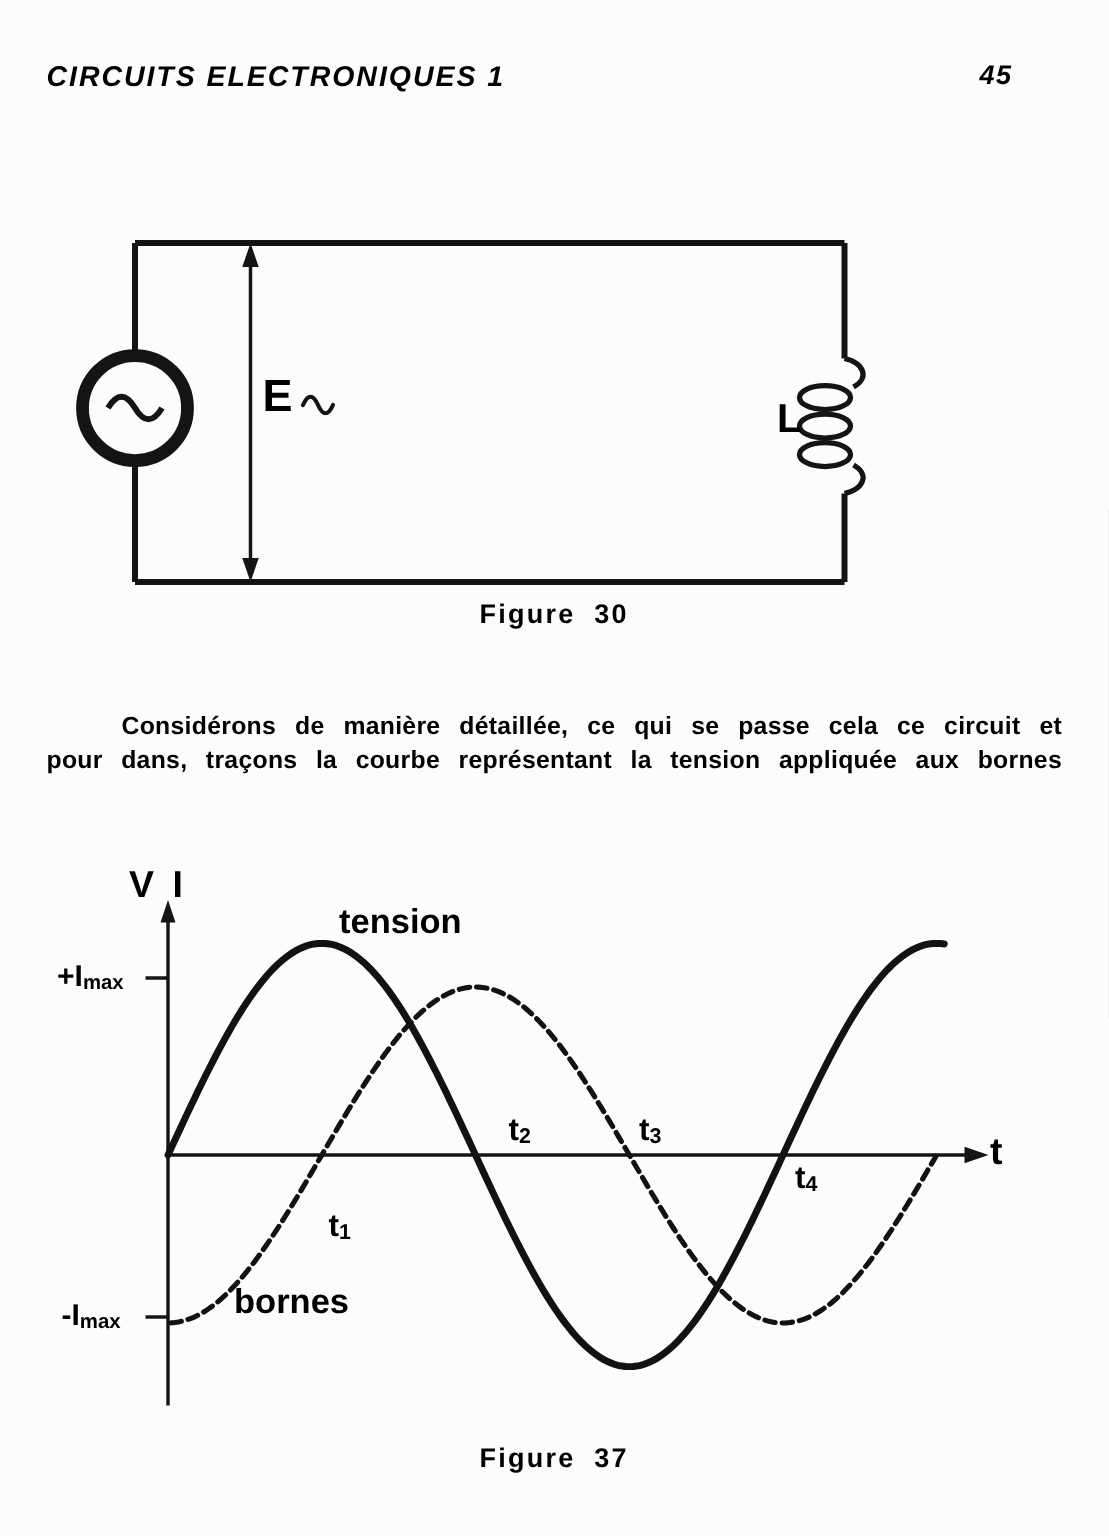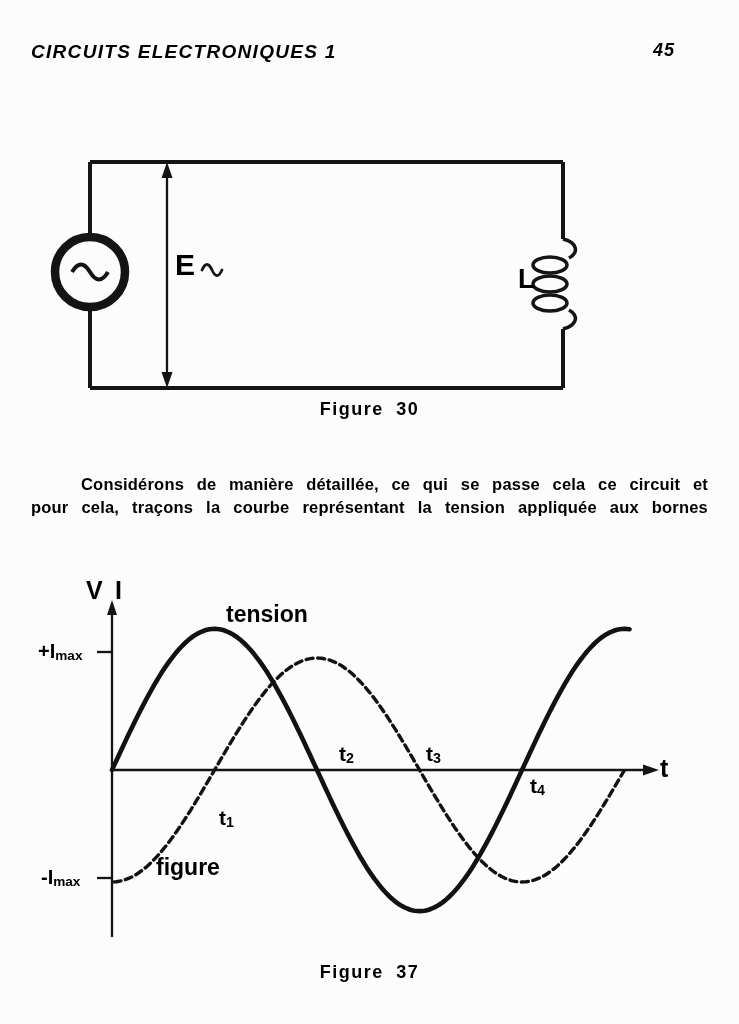--- a/index.html
+++ b/index.html
@@ -88,21 +88,21 @@
     <span>E</span>
     <svg class="wave" width="24" height="15" viewBox="0 0 24 15">
       <path class="ink" d="M2,8 q5,-11 10,0 q5,11 10,0" stroke-width="2.8" stroke-linecap="round"></path>
     </svg>
   </div>
   <div class="abs l-label">L</div>
   <div class="abs caption cap30">Figure 30</div>
 
   <div class="abs para">
     <div class="para-line first">Considérons de manière détaillée, ce qui se passe cela ce circuit et</div>
-    <div class="para-line">pour cela, traçons la courbe représentant la tension appliquée aux bornes</div>
+    <div class="para-line">pour dans, traçons la courbe représentant la tension appliquée aux bornes</div>
   </div>
 
   <svg class="abs" style="left:0;top:560px" width="739" height="400" viewBox="0 0 739 400" id="fig31">
     <g>
       <path class="ink thin" d="M112,377 V52"></path>
       <polygon class="ink-fill" points="112,40 107,55 117,55"></polygon>
     </g>
     <g>
       <path class="ink thin" d="M112,210 H646"></path>
       <polygon class="ink-fill" points="659,210 643,204.5 643,215.5"></polygon>
@@ -119,21 +119,21 @@
   <div class="abs axis-letter t-axis-lab">t</div>
 
   <div class="abs peak-label pos-max">
     <span>+I</span><span class="sub">max</span>
   </div>
   <div class="abs peak-label neg-max">
     <span>-I</span><span class="sub">max</span>
   </div>
 
   <div class="abs series-label tension-lab">tension</div>
-  <div class="abs series-label courant-lab">figure</div>
+  <div class="abs series-label courant-lab">bornes</div>
 
   <div class="abs tick-label t1">
     <span>t</span><span class="sub">1</span>
   </div>
   <div class="abs tick-label t2">
     <span>t</span><span class="sub">2</span>
   </div>
   <div class="abs tick-label t3">
     <span>t</span><span class="sub">3</span>
   </div>

